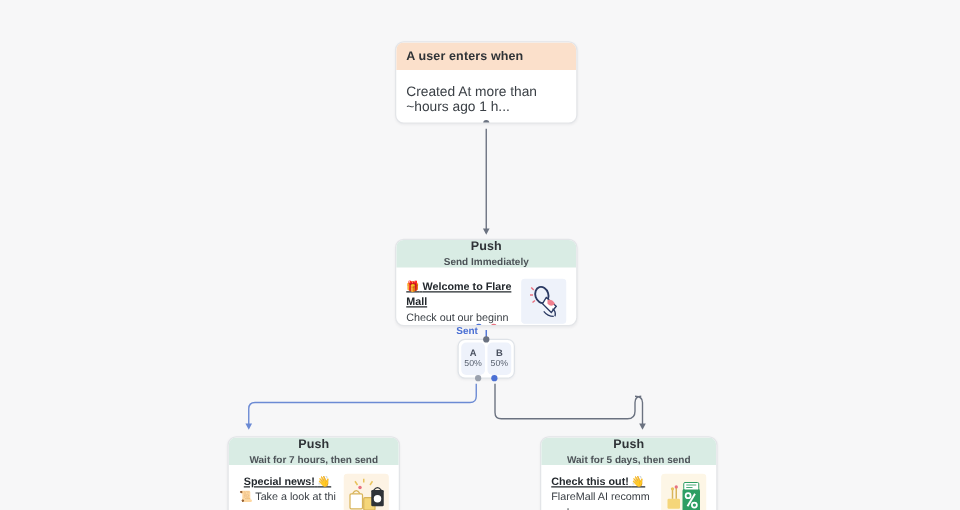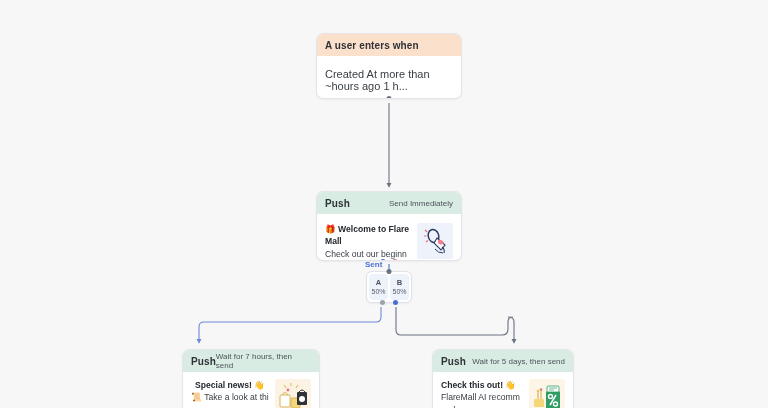--- a/index.html
+++ b/index.html
@@ -28,38 +28,38 @@
   }
   .node-head {
     height: 22px;
     display: flex;
     align-items: center;
     justify-content: space-between;
     padding: 0 8px;
     font-size: 9.5px;
   }
   .head-trigger { background: #fbe0cb; }
-  .head-push    { background: #d9ece4; }
+  .head-push    { background: #d9ece4; flex-direction: column; }
   .head-title   { font-weight: 700; color: #2f3337; font-size: 10px; letter-spacing: .1px; }
-  .head-meta    { color: #4d5358; font-size: 8px; font-weight: 400; }
+  .head-meta    { color: #4d5358; font-size: 8px; font-weight: 700; }
 
   .node-body {
     padding: 9px 8px 8px 8px;
     display: flex;
     gap: 6px;
     align-items: flex-start;
   }
   .body-text {
     font-size: 8.6px;
     line-height: 12.4px;
     color: #3b4046;
     flex: 1 1 auto;
     word-break: break-all;
   }
-  .body-text .b-title { font-weight: 700; color: #23282d; display: block; }
+  .body-text .b-title { font-weight: 700; color: #23282d; display: block; text-decoration: underline; }
   .body-text .b-line  { display: block; }
   .emoji { font-size: 8.6px; }
 
   
   .thumb {
     width: 36px; height: 36px;
     border-radius: 3px;
     flex: 0 0 36px;
     position: relative;
     overflow: hidden;

